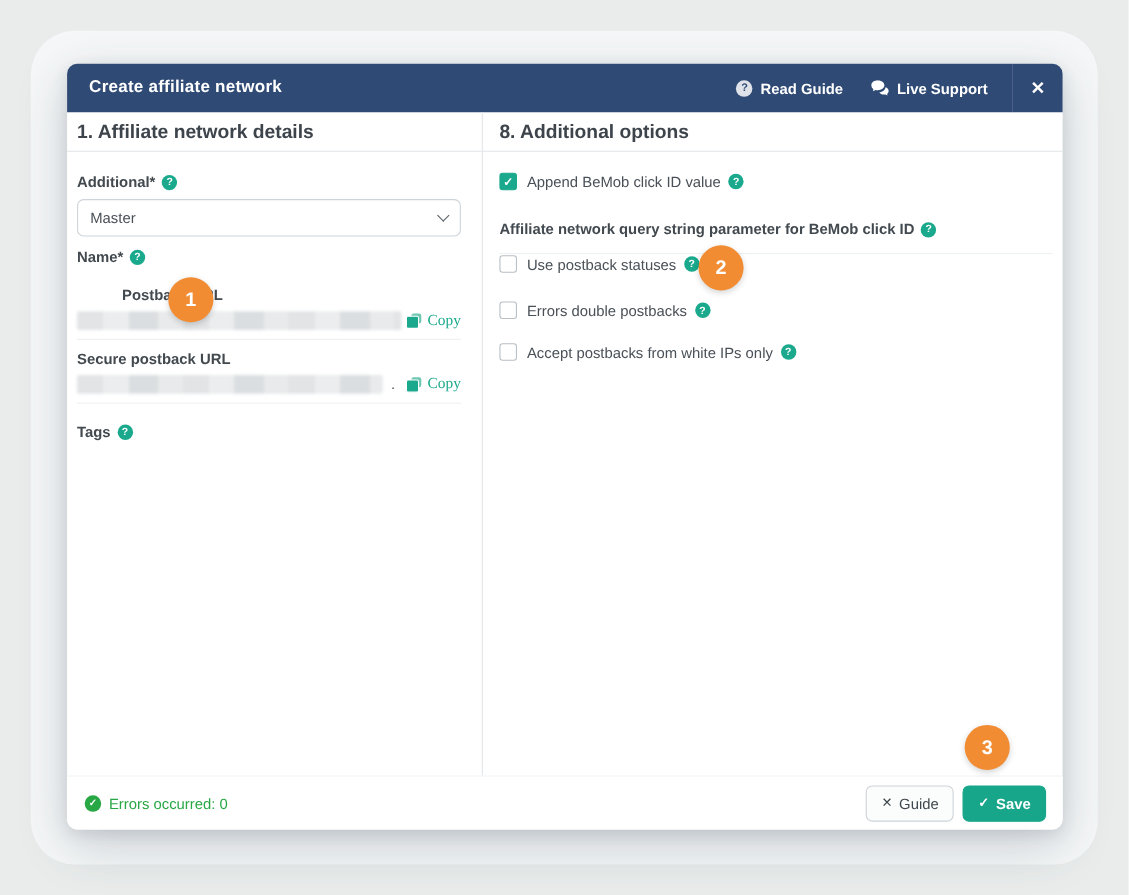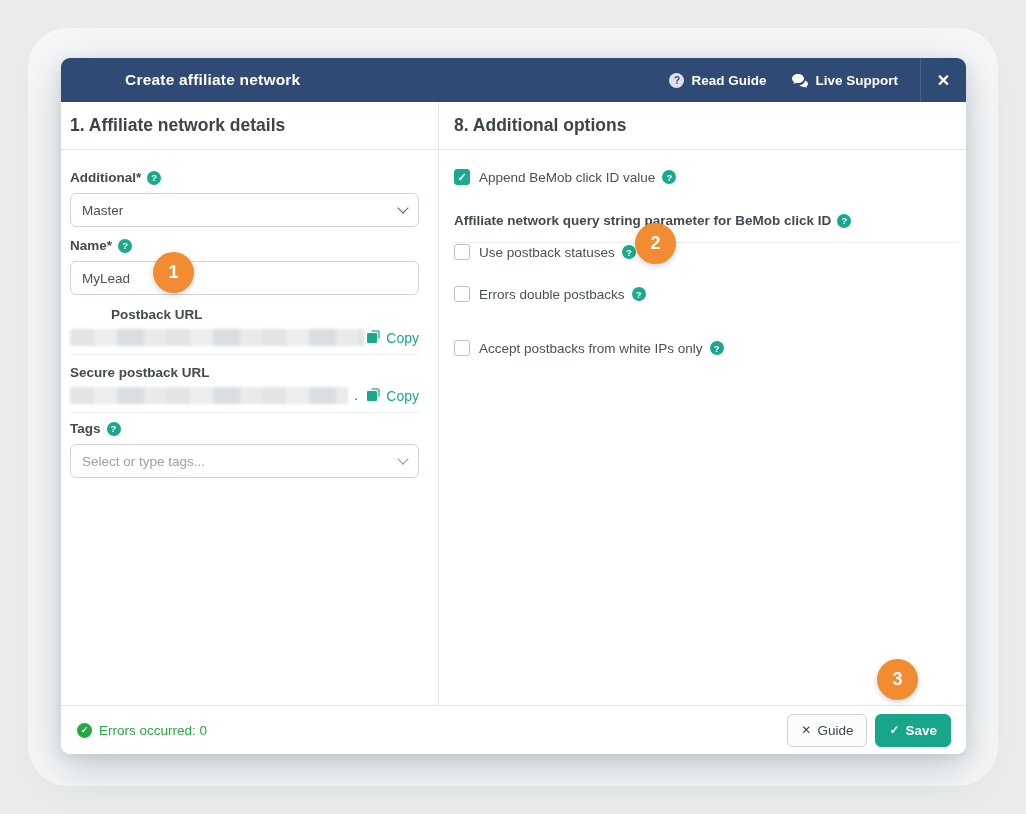--- a/index.html
+++ b/index.html
@@ -17,41 +17,41 @@
   .modal {
     position: absolute; left: 61px; top: 58px; width: 905px; height: 696px;
     background: #ffffff; border-radius: 9px;
     box-shadow: 0 14px 45px rgba(45,58,75,.22), 0 4px 14px rgba(45,58,75,.12);
   }
   
   .modal-header {
     height: 44px; background: #2f4a74; border-radius: 9px 9px 0 0;
     display: flex; align-items: center; color: #fff;
   }
-  .modal-title { font-size: 15.5px; font-weight: bold; padding-left: 20px; letter-spacing: .2px; margin-left: 44px; }
+  .modal-title { font-size: 15.5px; font-weight: bold; padding-left: 20px; letter-spacing: .2px; }
   .header-actions { margin-left: auto; display: flex; align-items: center; height: 100%; }
   .header-link { display: flex; align-items: center; gap: 7px; font-size: 13.5px; font-weight: bold; cursor: pointer; }
-  .header-link + .header-link { margin-left: 26px; align-items: flex-end; }
+  .header-link + .header-link { margin-left: 26px; }
   .q-circle {
     width: 15px; height: 15px; border-radius: 50%; background: #dfe3e9; color: #2f4a74;
     font-size: 10px; font-weight: bold; display: inline-flex; align-items: center; justify-content: center;
   }
   .chat-icon { display: inline-flex; }
   .close-btn {
     width: 46px; height: 100%; margin-left: 22px; border-left: 1px solid #4a6089;
     display: flex; align-items: center; justify-content: center;
     font-size: 16px; font-weight: bold; cursor: pointer; border-radius: 0 9px 0 0;
   }
   
   .modal-body { display: flex; height: 603px; }
   .col { display: flex; flex-direction: column; }
   .col-left { width: 378px; border-right: 1px solid #e3e6e9; padding: 0 19px 0 9px; }
   .col-right { flex: 1; padding: 0 9px 0 15px; }
   .section-heading {
-    height: 48px; display: flex; align-items: center;
+    height: 36px; display: flex; align-items: center;
     font-size: 17.5px; font-weight: bold; color: #3d444b;
     border-bottom: 1px solid #e3e6e9;
   }
   .col-left .section-heading { margin: 0 -19px 0 -9px; padding: 0 19px 0 9px; }
   .col-right .section-heading { margin: 0 -9px 0 -15px; padding: 0 9px 0 15px; }
   .field-label {
     font-size: 13.5px; font-weight: bold; color: #42494f;
     display: flex; align-items: center; gap: 6px;
   }
   .help-icon {
@@ -70,21 +70,21 @@
           transform: rotate(45deg); margin-top: -4px; flex: none; }
   .chev.muted { border-color: #8d959b; }
   .placeholder { color: #9aa1a7; }
   .url-row { display: flex; align-items: center; justify-content: space-between; margin-top: 7px; }
   .redacted {
     height: 17px; border-radius: 2px; filter: blur(1.4px);
     background: repeating-linear-gradient(90deg,
       #e2e4e6 0 24px, #ebedee 24px 47px, #dbdee0 47px 74px, #e8eaeb 74px 96px);
   }
   .dot-suffix { font-size: 13.5px; color: #495057; margin: 0 4px 0 2px; }
-  .copy-link { display: flex; gap: 6px; color: #1aa98c; font-size: 14px; cursor: pointer; flex: none; }
+  .copy-link { display: flex; align-items: center; gap: 6px; color: #1aa98c; font-size: 14px; cursor: pointer; flex: none; font-family: Liberation Serif, serif; }
   .copy-icon { position: relative; width: 14px; height: 14px; display: inline-block; }
   .copy-icon::before { content: ""; position: absolute; right: 0; top: 0; width: 9px; height: 9px; background: #6fc7b4; border-radius: 2px; }
   .copy-icon::after  { content: ""; position: absolute; left: 0; bottom: 0; width: 10px; height: 10px; background: #1aa98c; border: 1px solid #fff; border-radius: 2px; }
   .hr { border: 0; border-top: 1px solid #edf0f1; margin: 0; }
   .checkbox-row { display: flex; align-items: center; font-size: 13.5px; color: #495057; }
   .checkbox {
     width: 16px; height: 16px; border: 1px solid #b9bfc5; border-radius: 3px; background: #fff;
     margin-right: 9px; flex: none; cursor: pointer;
     display: inline-flex; align-items: center; justify-content: center;
   }
@@ -112,21 +112,21 @@
     position: absolute; width: 41px; height: 41px; border-radius: 50%;
     background: #f18c33; color: #fff; font-size: 18px; font-weight: bold;
     display: flex; align-items: center; justify-content: center;
     box-shadow: 0 2px 6px rgba(0,0,0,.18); z-index: 5;
   }
   .badge-1 { left: 92px;  top: 194px; }
   .badge-2 { left: 574px; top: 165px; }
   .badge-3 { left: 816px; top: 601px; }
   
   .mt20 { margin-top: 20px; } .mt11 { margin-top: 11px; } .mt12 { margin-top: 12px; padding-left: 41px; }
-  .mt10 { margin-top: 10px; } .mt18 { margin-top: 8px; text-align: right; } .mt8 { margin-top: 8px; }
+  .mt10 { margin-top: 10px; } .mt18 { margin-top: 18px; text-align: right; } .mt8 { margin-top: 8px; }
   .mb8 { margin-bottom: 8px; }
 </style>
 </head>
 <body>
 
 <div class="page-card"></div>
 
 <div class="modal">
 
   <div class="modal-header">
@@ -162,21 +162,20 @@
       </div>
       <div class="select-box">
         <span>Master</span>
         <span class="chev"></span>
       </div>
 
       <div class="field-label mt11 mb8">
         <span>Name*</span>
         <span class="help-icon">?</span>
       </div>
-      <input class="text-input" type="text" value="MyLead" style="">
 
       <div class="field-label mt12">Postback URL</div>
       <div class="url-row">
         <div class="redacted" style="width:295px"></div>
         <div class="copy-link">
           <span class="copy-icon"></span>
           <span>Copy</span>
         </div>
       </div>
       <hr class="hr mt8">
@@ -189,24 +188,20 @@
           <span class="copy-icon"></span>
           <span>Copy</span>
         </div>
       </div>
       <hr class="hr mt8">
 
       <div class="field-label mt18 mb8">
         <span>Tags</span>
         <span class="help-icon">?</span>
       </div>
-      <div class="select-box">
-        <span class="placeholder">Select or type tags...</span>
-        <span class="chev muted"></span>
-      </div>
     </div>
 
     <div class="col col-right">
       <div class="section-heading">8. Additional options</div>
 
       <div class="checkbox-row" style="margin-top:19px">
         <span class="checkbox checked">
           <span>✓</span>
         </span>
         <span>Append BeMob click ID value</span>
@@ -225,21 +220,21 @@
         <span>Use postback statuses</span>
         <span class="help-icon">?</span>
       </div>
 
       <div class="checkbox-row" style="margin-top:26px">
         <span class="checkbox"></span>
         <span>Errors double postbacks</span>
         <span class="help-icon">?</span>
       </div>
 
-      <div class="checkbox-row" style="margin-top:38px">
+      <div class="checkbox-row" style="margin-top:22px">
         <span class="checkbox"></span>
         <span>Accept postbacks from white IPs only</span>
         <span class="help-icon">?</span>
       </div>
     </div>
   </div>
 
   <div class="modal-footer">
     <div class="errors-status">
       <span class="check-circle">✓</span>

